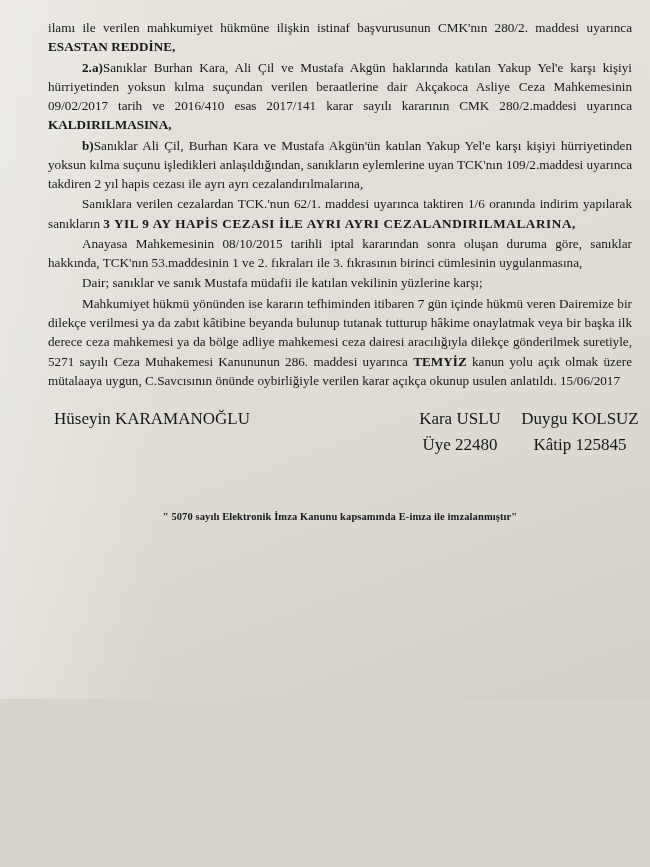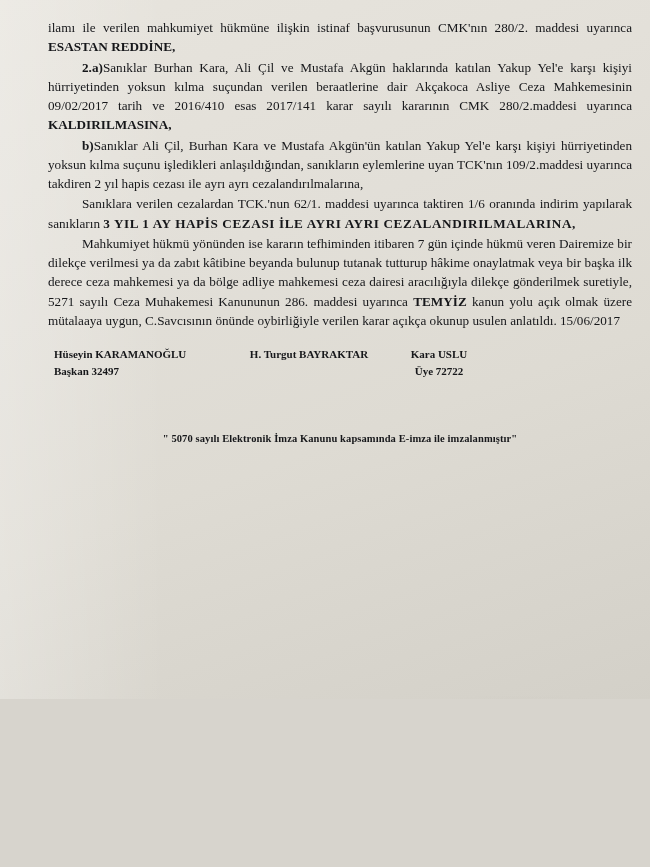--- a/index.html
+++ b/index.html
@@ -59,23 +59,23 @@
   .sig-block {
     display: flex;
     margin-top: 16px;
     padding-left: 6px;
     gap: 0;
     text-align: left;
   }
   .sig-col {
     flex: 1 1 auto;
     text-align: center;
-    font-weight: bold;
+    font-weight: normal;
     line-height: 1.5;
-    font-size: 11px;
+    font-size: 17px;
   }
   .sig-col .name { white-space: nowrap; }
   .sig-col .role { white-space: nowrap; }
   .sig-col:nth-child(1) { flex: 0 0 175px; text-align: left; }
   .sig-col:nth-child(2) { flex: 0 0 160px; }
   .sig-col:nth-child(3) { flex: 0 0 100px; }
   .sig-col:nth-child(4) { flex: 0 0 140px; }
   .efootnote {
     margin-top: 52px;
     text-align: center;
@@ -89,35 +89,39 @@
 </style>
 </head>
 <body>
 
 <div id="page">
   <div class="doc-body">
     <div id="paragraphs">
         <p class="noind"><span>ilamı ile verilen mahkumiyet  hükmüne ilişkin istinaf başvurusunun CMK'nın 280/2. maddesi uyarınca </span><span class="b">ESASTAN REDDİNE,</span></p>
         <p class="ind"><span class="b">2.a)</span><span>Sanıklar Burhan Kara, Ali Çil ve Mustafa Akgün haklarında katılan Yakup Yel'e karşı kişiyi hürriyetinden yoksun kılma suçundan verilen beraatlerine dair  Akçakoca   Asliye  Ceza  Mahkemesinin  09/02/2017 tarih  ve 2016/410  esas  2017/141  karar sayılı  kararının CMK 280/2.maddesi uyarınca </span><span class="b">KALDIRILMASINA,</span></p>
         <p class="ind"><span class="b">b)</span><span>Sanıklar  Ali Çil, Burhan Kara ve Mustafa Akgün'ün  katılan Yakup Yel'e karşı kişiyi hürriyetinden yoksun kılma suçunu işledikleri anlaşıldığından, sanıkların eylemlerine uyan TCK'nın 109/2.maddesi uyarınca takdiren 2 yıl hapis cezası ile ayrı ayrı cezalandırılmalarına,</span></p>
-        <p class="ind"><span>Sanıklara verilen cezalardan TCK.'nun 62/1. maddesi uyarınca taktiren 1/6 oranında indirim  yapılarak  sanıkların </span><span class="big-spaced">3 YIL 1 AY HAPİS CEZASI İLE AYRI AYRI CEZALANDIRILMALARINA,</span></p>
+        <p class="ind"><span>Sanıklara verilen cezalardan TCK.'nun 62/1. maddesi uyarınca taktiren 1/6 oranında indirim  yapılarak  sanıkların </span><span class="big-spaced">3 YIL 9 AY HAPİS CEZASI İLE AYRI AYRI CEZALANDIRILMALARINA,</span></p>
+        <p class="ind"><span>Anayasa Mahkemesinin 08/10/2015 tarihli iptal kararından sonra oluşan duruma göre, sanıklar hakkında, TCK'nın 53.maddesinin 1 ve 2. fıkraları ile 3. fıkrasının birinci cümlesinin uygulanmasına,</span></p>
+        <p class="ind"><span>Dair; sanıklar ve sanık Mustafa müdafii ile katılan vekilinin yüzlerine karşı;</span></p>
         <p class="ind"><span>Mahkumiyet hükmü yönünden ise kararın tefhiminden itibaren 7 gün içinde hükmü veren Dairemize bir dilekçe verilmesi ya da zabıt kâtibine beyanda bulunup tutanak tutturup hâkime onaylatmak veya bir başka ilk derece ceza mahkemesi ya da bölge adliye mahkemesi ceza dairesi aracılığıyla dilekçe gönderilmek suretiyle, 5271 sayılı Ceza Muhakemesi Kanununun 286. maddesi uyarınca </span><span class="b">TEMYİZ</span><span> kanun yolu açık olmak üzere mütalaaya uygun, C.Savcısının önünde oybirliğiyle verilen karar açıkça okunup usulen anlatıldı. 15/06/2017</span></p>
       </div>
 
     <div class="sig-block" id="signatures">
         <div class="sig-col">
           <div class="name">Hüseyin KARAMANOĞLU</div>
-          <div class="role">Başkan 32497</div>
         </div>
         <div class="sig-col">
-          <div class="name">H. Turgut BAYRAKTAR</div>
         </div>
         <div class="sig-col">
           <div class="name">Kara USLU</div>
-          <div class="role">Üye 72722</div>
+          <div class="role">Üye 22480</div>
+        </div>
+        <div class="sig-col">
+          <div class="name">Duygu KOLSUZ</div>
+          <div class="role">Kâtip 125845</div>
         </div>
       </div>
 
     <div class="efootnote">" 5070 sayılı Elektronik İmza Kanunu kapsamında E-imza ile imzalanmıştır"</div>
 
     <div class="blank-area"></div>
   </div>
 </div>
 
 </body></html>

